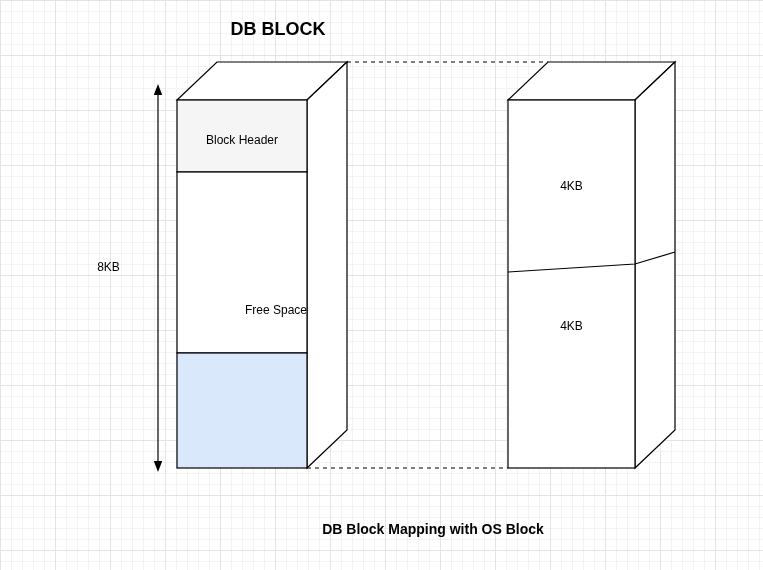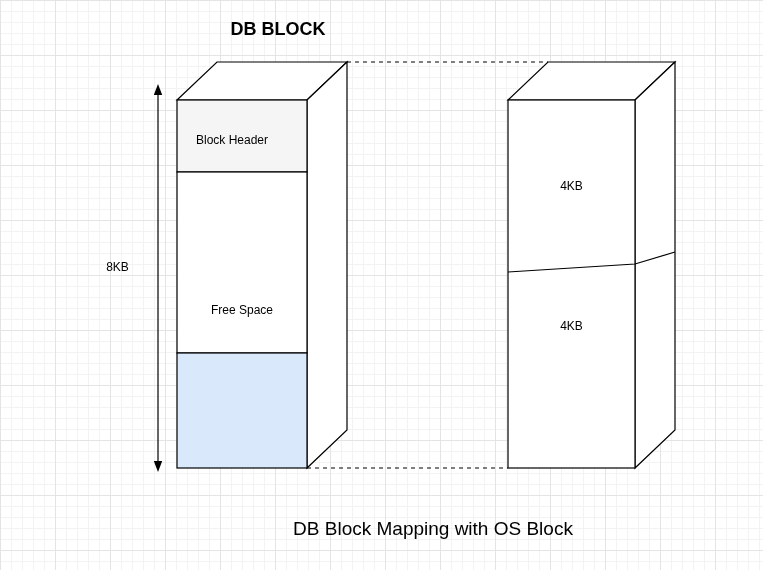--- a/index.html
+++ b/index.html
@@ -38,23 +38,23 @@
     line-height: 14px;
     text-align: center;
     white-space: nowrap;
   }
   .label.title {
     font-size: 18px;
     line-height: 20px;
     font-weight: 700;
   }
   .label.caption {
-    font-size: 19px;
+    font-size: 14px;
     line-height: 16px;
-    font-weight: 400;
+    font-weight: 700;
   }
 </style>
 </head>
 <body>
 
 <div class="canvas">
 
   <svg class="overlay" width="763" height="570" viewBox="0 0 763 570" xmlns="http://www.w3.org/2000/svg">
 
     <line class="dashed" x1="347" y1="62" x2="548" y2="62"></line>
@@ -78,26 +78,26 @@
       <polygon class="face" points="508,100 548,62 675,62 635,100" fill="#ffffff"></polygon>
       <polygon class="face" points="635,100 675,62 675,430 635,468" fill="#ffffff"></polygon>
       <rect class="face" x="508" y="100" width="127" height="368" fill="#ffffff"></rect>
       <polyline class="solid" points="508,272 635,264 675,252"></polyline>
     </g>
   </svg>
 
   <div class="label title" style="left:203px; top:19px; width:150px;">DB BLOCK</div>
 
 
-  <div class="label" style="left:167px; top:133px; width:130px;">Block Header</div>
+  <div class="label" style="left:177px; top:133px; width:130px;">Block Header</div>
 
-  <div class="label" style="left:177px; top:303px; width:130px;">Free Space</div>
+  <div class="label" style="left:177px; top:303px; width:130px;text-align:right;">Free Space</div>
 
 
-  <div class="label" style="left:85px; top:260px; width:65px;">8KB</div>
+  <div class="label" style="left:76px; top:260px; width:65px;">8KB</div>
 
   <div class="label" style="left:508px; top:179px; width:127px;">4KB</div>
 
   <div class="label" style="left:508px; top:319px; width:127px;">4KB</div>
 
   <div class="label caption" style="left:283px; top:521px; width:300px;">DB Block Mapping with OS Block</div>
 
 </div>
 
 </body></html>

